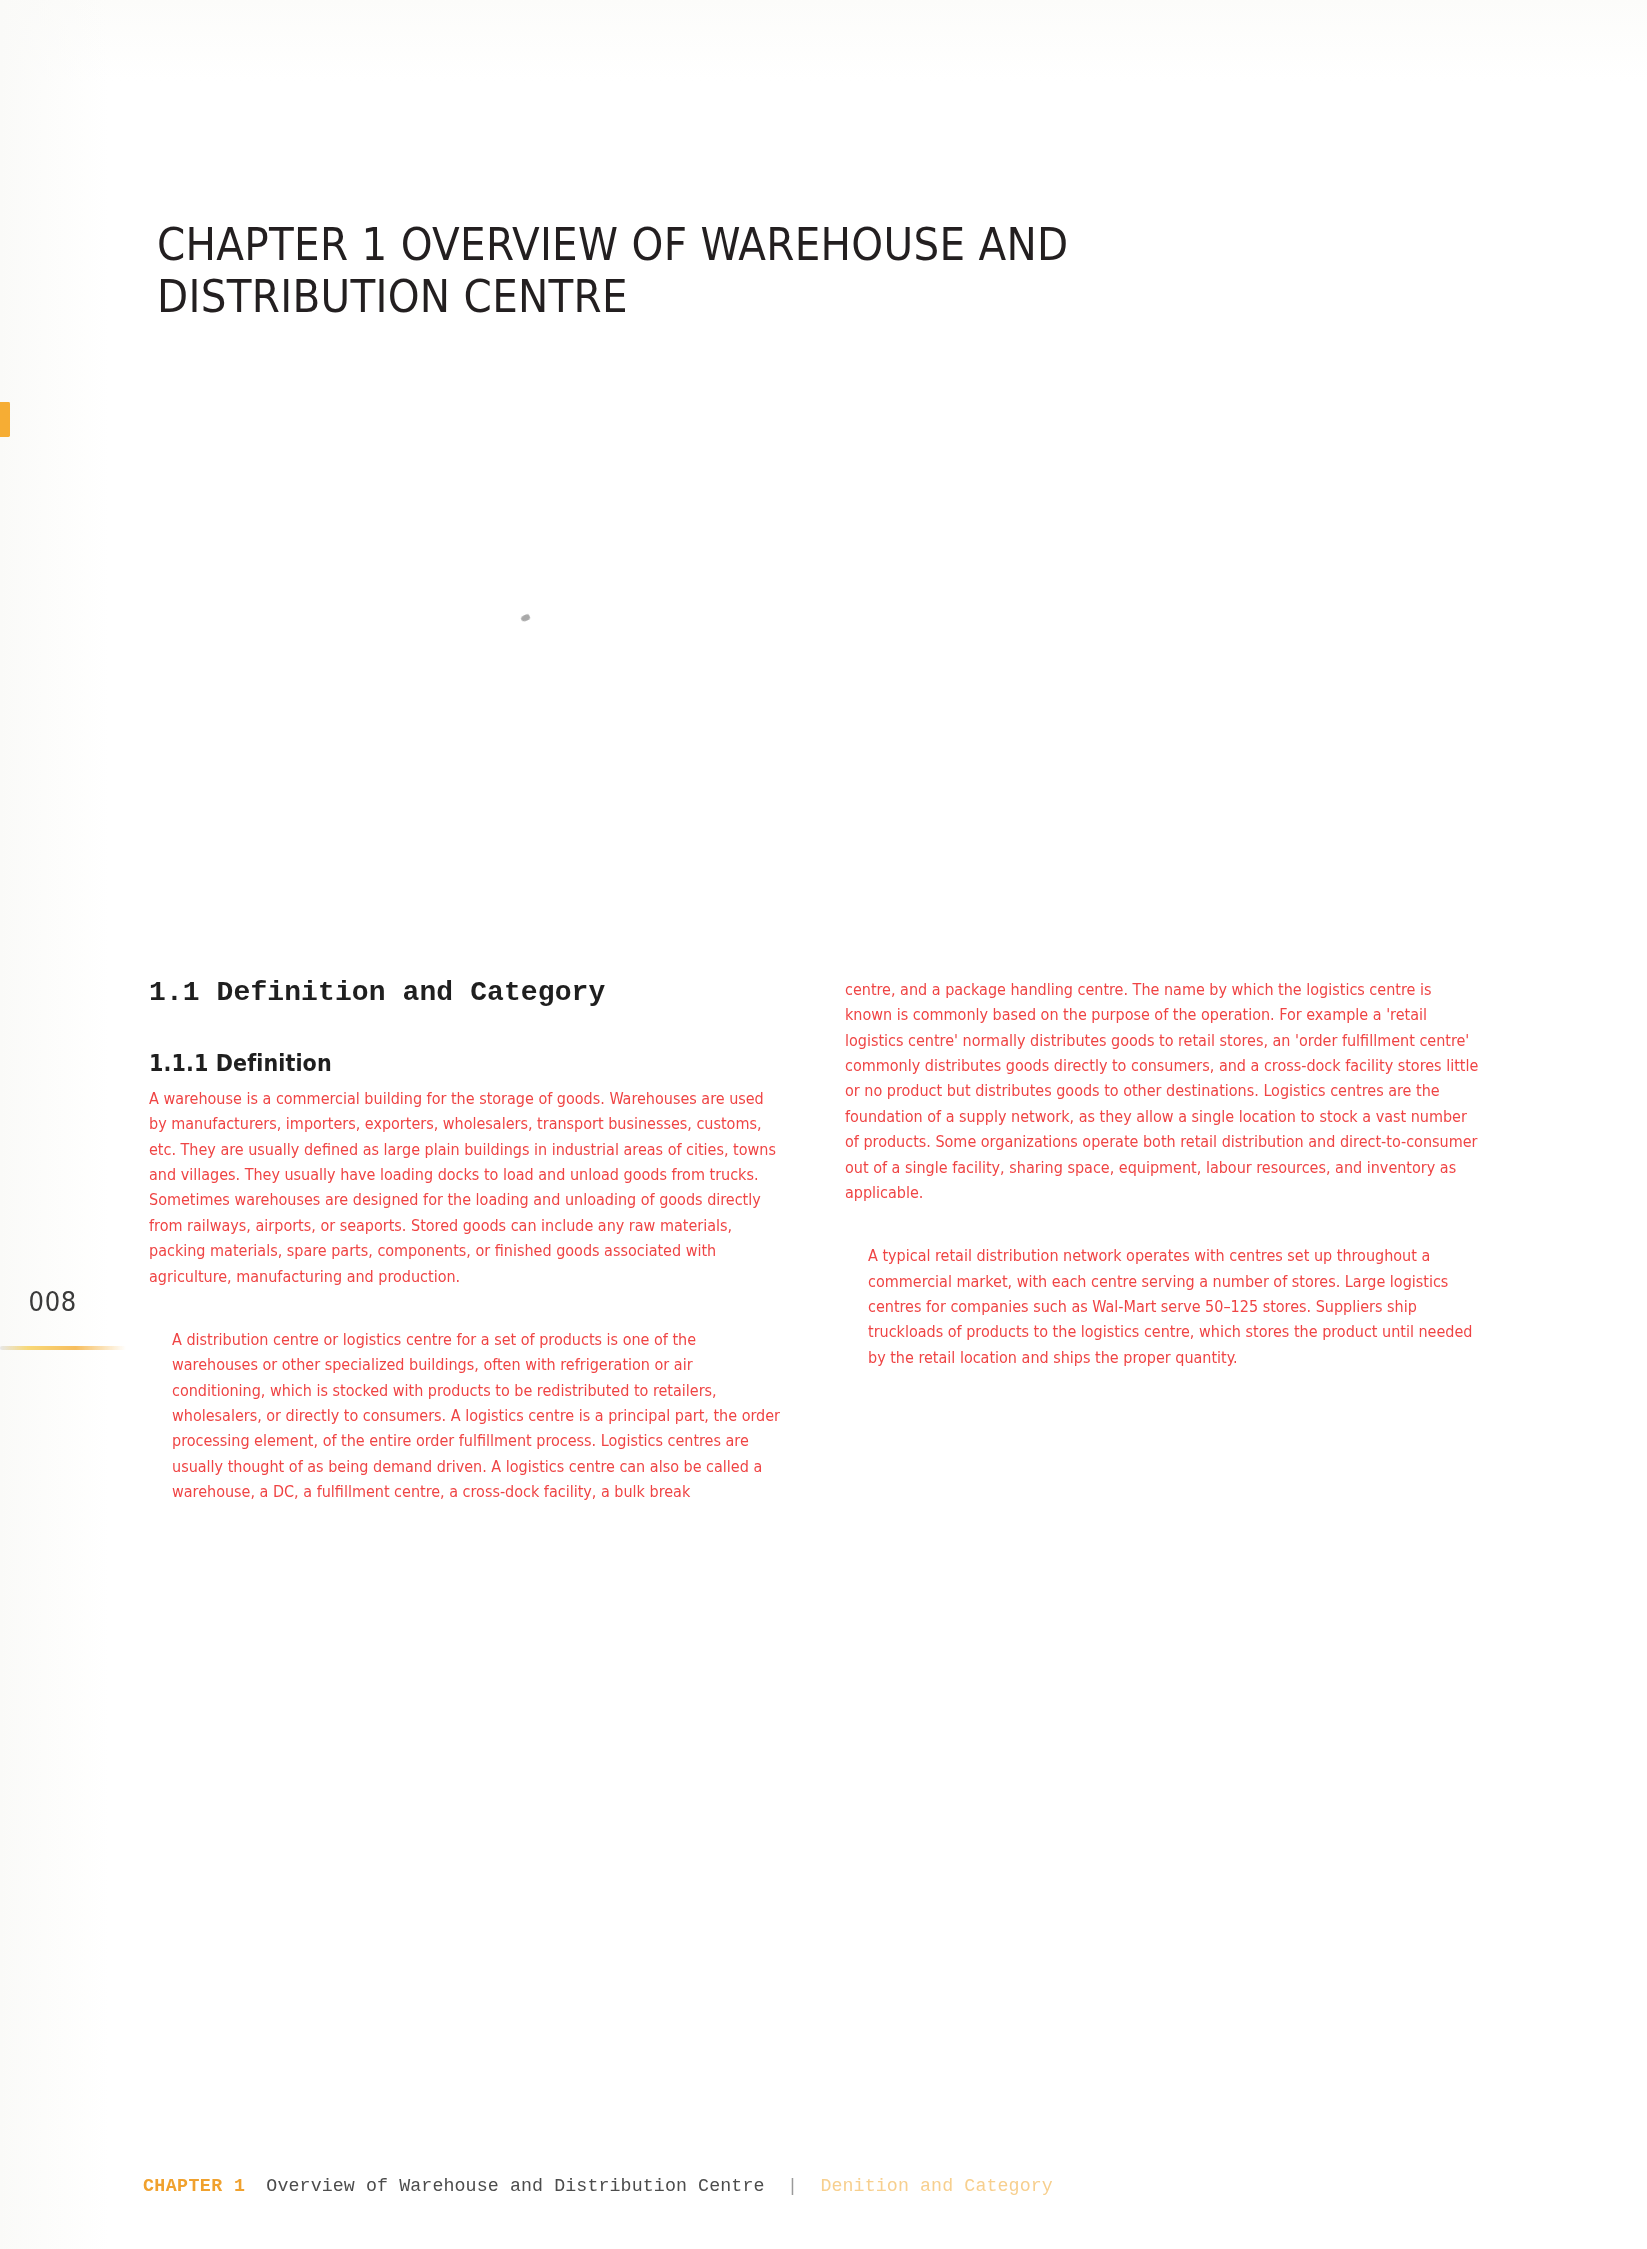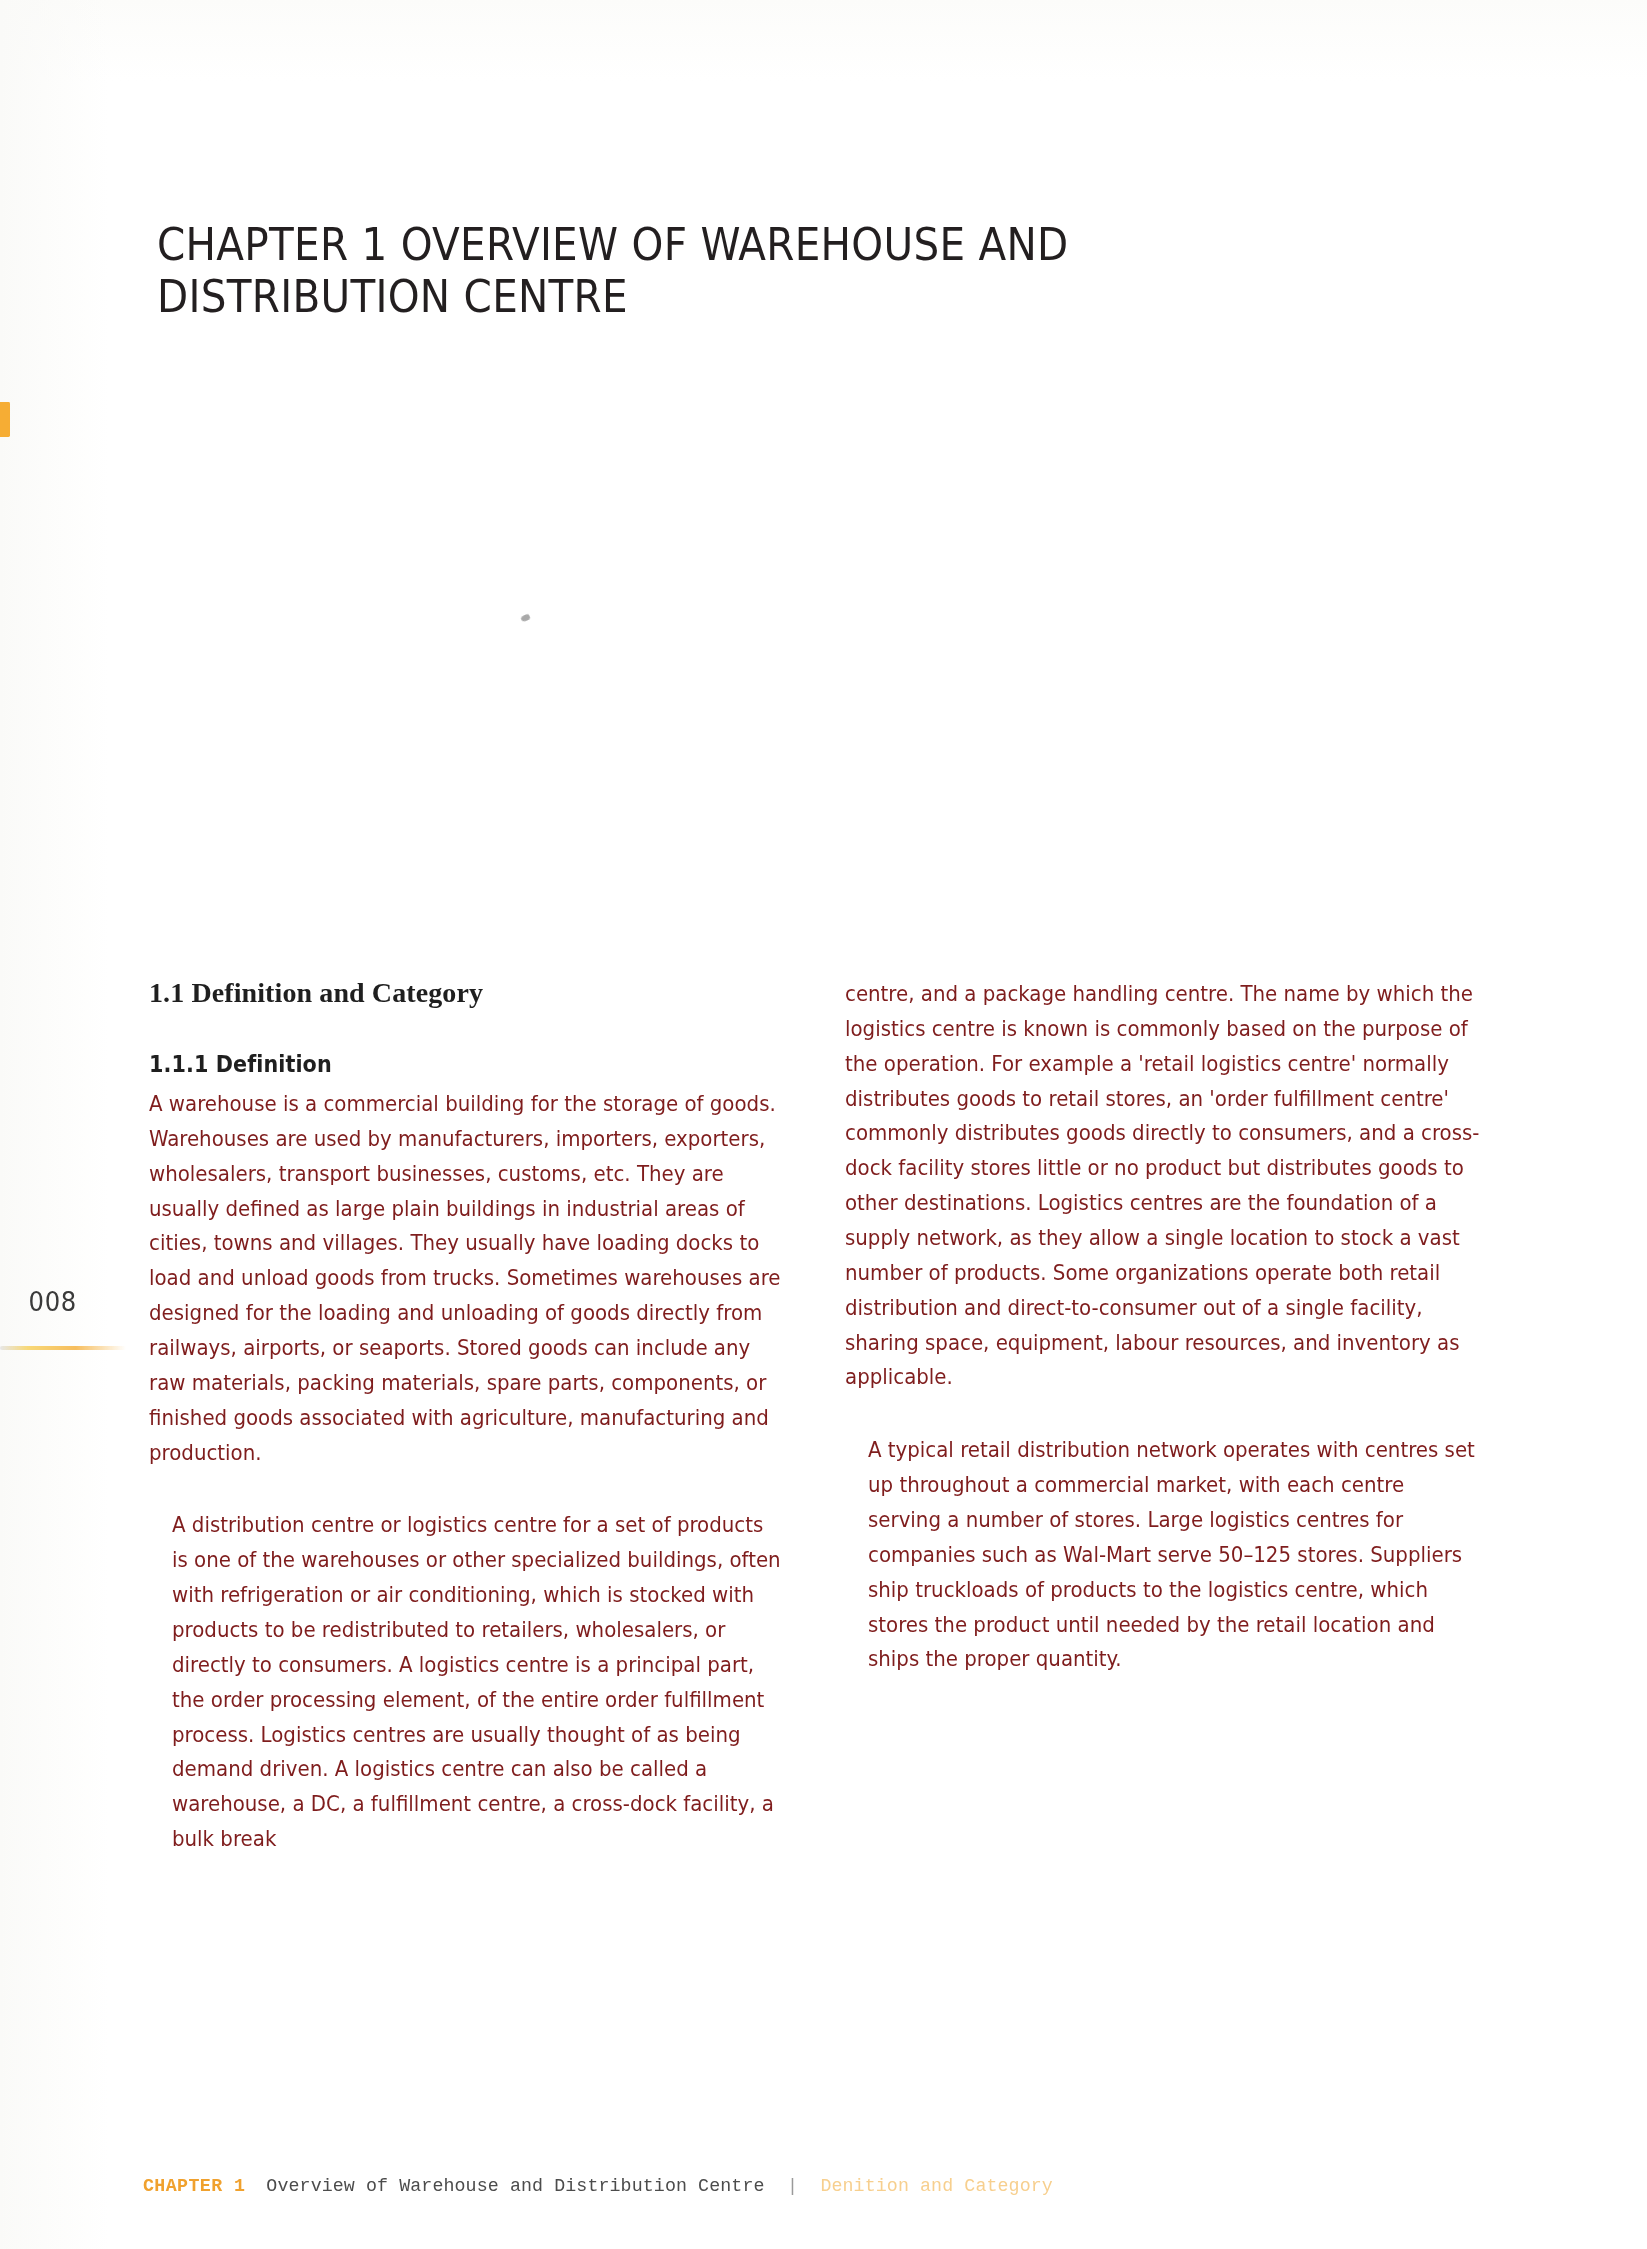--- a/index.html
+++ b/index.html
@@ -112,35 +112,35 @@
     width: 635px;
     flex: 0 0 635px;
   }
 
   .h2 {
     font-size: 28px;
     font-weight: 700;
     color: #1f1f1f;
     letter-spacing: 0.1px;
     margin: 0 0 42px 0;
-    font-family: Liberation Serif, serif;
+    font-family: Liberation Mono, monospace;
   }
   .h3 {
     font-size: 23px;
     font-weight: 700;
     color: #1f1f1f;
     letter-spacing: 0.1px;
     margin: 0 0 10px 0;
     font-family: "DejaVu Sans Condensed", "Liberation Sans Narrow", "Liberation Sans", sans-serif;
   }
 
   p.body {
-    font-size: 22px;
+    font-size: 16px;
     line-height: 1.585;
-    color: #7f1d1d;
+    color: #ef4444;
     margin: 0 0 38px 0;
     text-align: left;
     font-family: "DejaVu Sans Condensed", "Liberation Sans Narrow", "Liberation Sans", sans-serif;
   }
   p.body:last-child { margin-bottom: 0; margin-left: 23px; }
 
   
   .col-right { padding-top: 0; }
 
   

